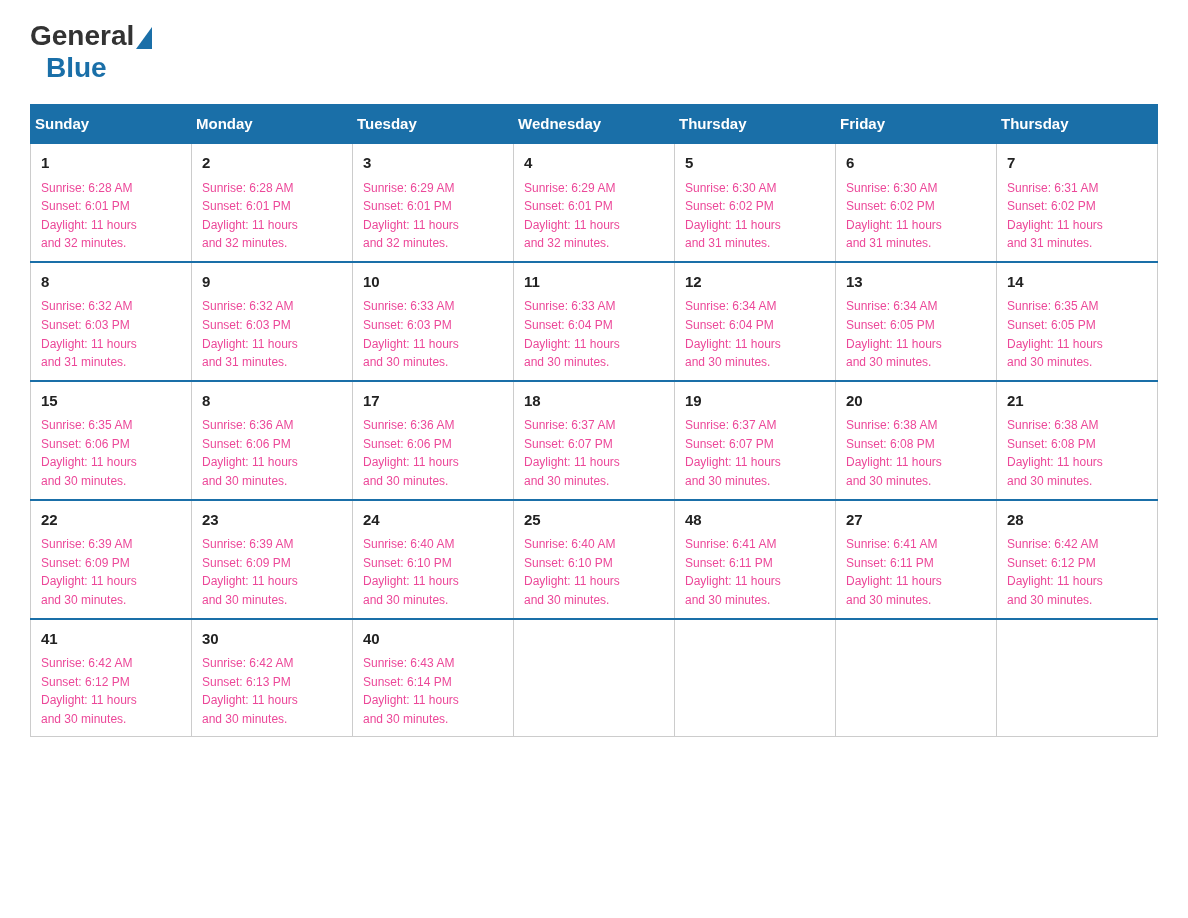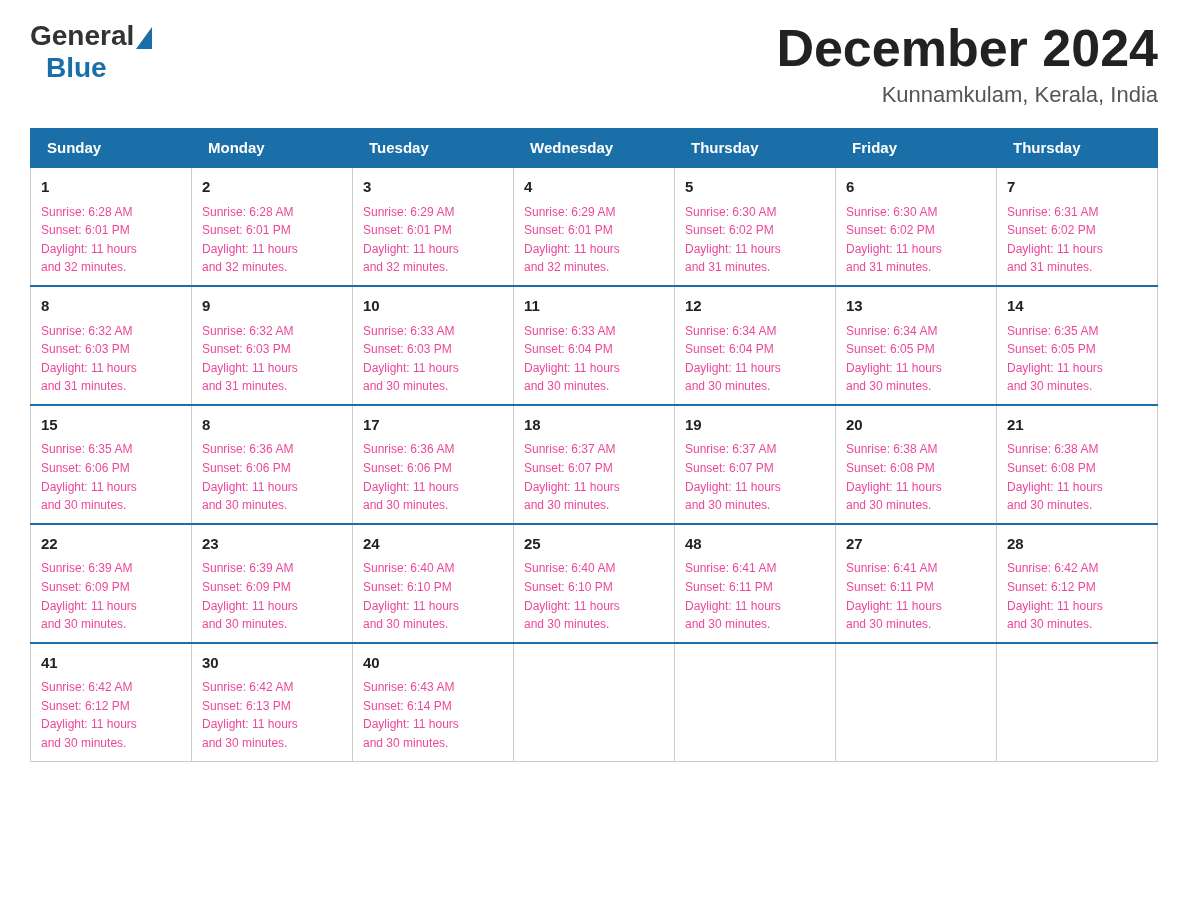--- a/index.html
+++ b/index.html
@@ -6,21 +6,21 @@
     body {
       font-family: Arial, sans-serif;
       background: #fff;
       width: 1188px;
       min-height: 918px;
       padding: 20px 30px;
     }
     .header {
       display: flex;
       justify-content: space-between;
-      align-items: flex-start;
+      align-items: center;
       margin-bottom: 20px;
     }
     .logo {
       display: flex;
       flex-direction: column;
       align-items: flex-start;
     }
     .logo-top {
       font-size: 28px;
       font-weight: bold;
@@ -62,21 +62,21 @@
     .calendar-table {
       width: 100%;
       border-collapse: collapse;
       border: 1px solid #ccc;
     }
     .calendar-table th {
       background-color: #1a6fa8;
       color: #fff;
       font-size: 15px;
       font-weight: bold;
-      padding: 10px 16px;
+      padding: 10px 4px;
       text-align: left;
       border: 1px solid #1a6fa8;
     }
     .calendar-table td {
       vertical-align: top;
       padding: 8px 10px;
       border: 1px solid #ccc;
       width: 14.28%;
       height: 110px;
       font-size: 12.5px;
@@ -112,24 +112,20 @@
 <div class="header">
   <div class="logo">
     <div class="logo-top">
       <span class="logo-general">General</span>
       <span class="logo-triangle"></span>
     </div>
     <div style="margin-left: 4px;">
       <span class="logo-blue">Blue</span>
     </div>
   </div>
-  <div class="title-section">
-    <div class="month-title">December 2024</div>
-    <div class="location">Kunnamkulam, Kerala, India</div>
-  </div>
 </div>
 
 <table class="calendar-table">
   <thead>
     <tr>
     <th>Sunday</th>
         <th>Monday</th>
         <th>Tuesday</th>
         <th>Wednesday</th>
         <th>Thursday</th>

